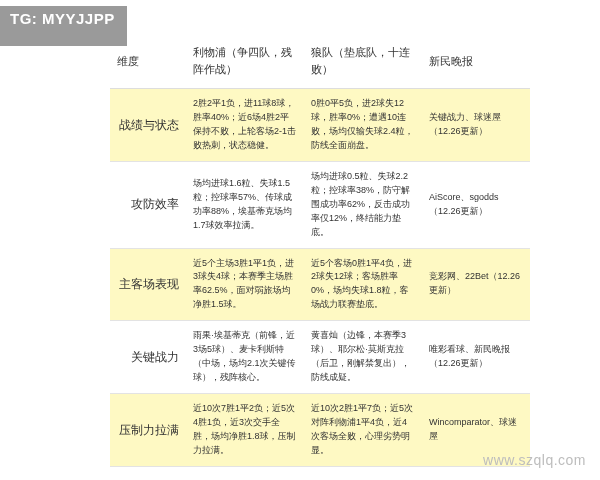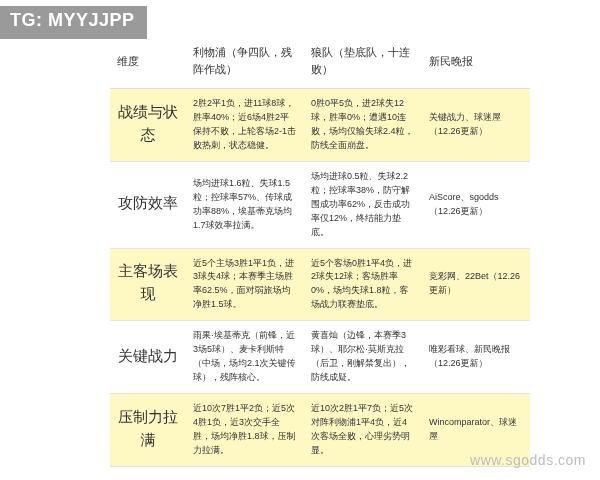--- a/index.html
+++ b/index.html
@@ -13,23 +13,23 @@
     font-family: "Liberation Sans", sans-serif;
     position: relative;
     overflow: hidden;
   }
   .tg-badge {
     position: absolute;
     left: 0;
     top: 6px;
     background: #9a9a9a;
     color: #ffffff;
-    font-size: 18px;
+    font-size: 15px;
     font-weight: bold;
-    padding: 5px 12px 8px 10px;
+    padding: 5px 12px 18px 10px;
     letter-spacing: 0.5px;
     line-height: 1.1;
   }
   .table-wrap {
     position: absolute;
     left: 110px;
     top: 34px;
     width: 420px;
   }
   table {
@@ -48,24 +48,23 @@
   }
   thead th {
     font-size: 11px;
     font-weight: normal;
     color: #333333;
     padding-top: 10px;
     padding-bottom: 10px;
     border-bottom: 1px solid #dddddd;
   }
   tbody td.dim {
-    font-size: 15px;
+    font-size: 12px;
     color: #333333;
-    text-align: center;
-    font-family: Liberation Mono, monospace;
+    text-align: right;
   }
   col.c1 { width: 76px; }
   col.c2 { width: 118px; }
   col.c3 { width: 118px; }
   col.c4 { width: 108px; }
   tbody tr.shade td {
     background: #fef9c3;
   }
   .watermark {
     position: absolute;
@@ -127,13 +126,13 @@
       <tr class="shade">
         <td class="dim">压制力拉满</td>
         <td>近10次7胜1平2负；近5次4胜1负，近3次交手全胜，场均净胜1.8球，压制力拉满。</td>
         <td>近10次2胜1平7负；近5次对阵利物浦1平4负，近4次客场全败，心理劣势明显。</td>
         <td>Wincomparator、球迷屋</td>
       </tr>
     </tbody>
   </table>
 </div>
 
-<div class="watermark">www.sgodds.com</div>
+<div class="watermark">www.szqlq.com</div>
 
 </body></html>

